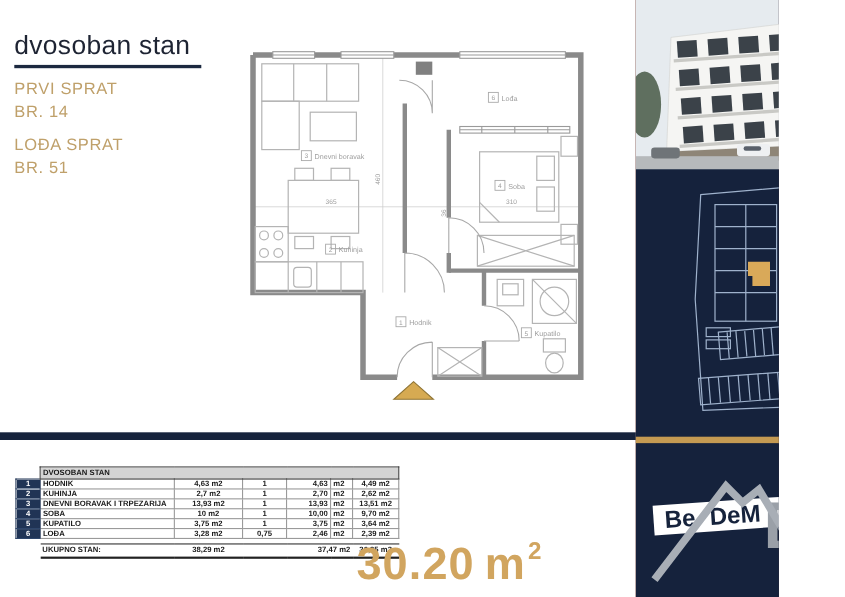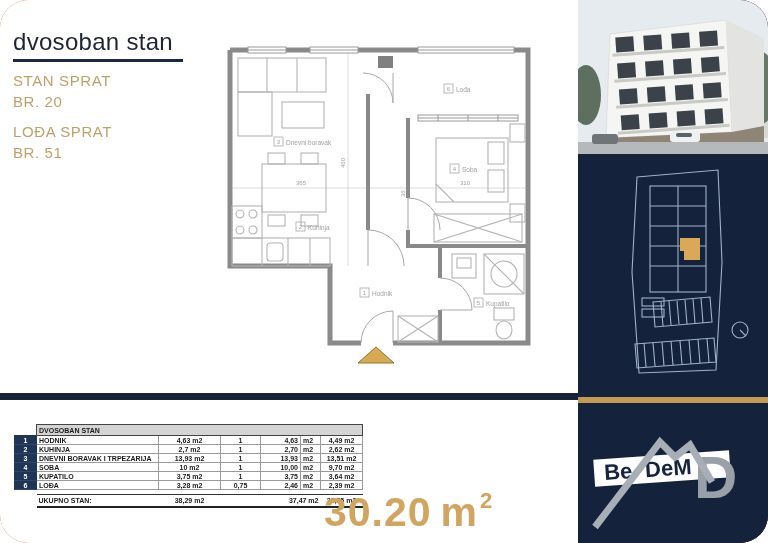--- a/index.html
+++ b/index.html
@@ -1,18 +1,18 @@
 <!DOCTYPE html>
 <html><head>
 <meta charset="utf-8">
 <style>
   html,body{margin:0;padding:0;background:#fff;}
   *{box-sizing:border-box;}
-  .page{position:relative;width:768px;height:543px;background:#c2410c;overflow:hidden;
-        font-family:"Liberation Sans",sans-serif;border-radius:28px;}
+  .page{position:relative;width:708px;height:543px;background:#c2410c;overflow:hidden;
+        font-family:"Liberation Sans",sans-serif;}
   
   .main{position:absolute;left:0;top:0;width:578px;height:543px;background:#fff;}
   .title-block{position:absolute;left:13px;top:28px;width:210px;}
   .page-title{font-size:24px;color:#1e2433;font-weight:400;letter-spacing:.3px;margin:0;}
   .title-underline{width:170px;height:2.5px;background:#1c2940;margin-top:3px;margin-bottom:8px;}
   .floor-label{font-size:15px;color:#bfa06a;letter-spacing:.6px;line-height:21px;}
   .floor-gap{height:9px;}
   .plan-wrap{position:absolute;left:222px;top:34px;width:320px;height:332px;}
   .divider-left{position:absolute;left:0;top:393px;width:578px;height:7px;background:#16233c;}
   
@@ -50,22 +50,22 @@
 </head>
 <body>
 
 <div class="page">
 
   <div class="main">
 
     <div class="title-block">
       <div class="page-title">dvosoban stan</div>
       <div class="title-underline"></div>
-      <div class="floor-label">STAN SPRAT</div>
-      <div class="floor-label">BR. 20</div>
+      <div class="floor-label">PRVI SPRAT</div>
+      <div class="floor-label">BR. 14</div>
       <div class="floor-gap"></div>
       <div class="floor-label">LOĐA SPRAT</div>
       <div class="floor-label">BR. 51</div>
     </div>
 
     <div class="plan-wrap">
       <svg viewBox="0 0 320 332" width="320" height="332">
 
         <g stroke="#cccccc" stroke-width="0.7">
           <path d="M6,154 H306"></path>

